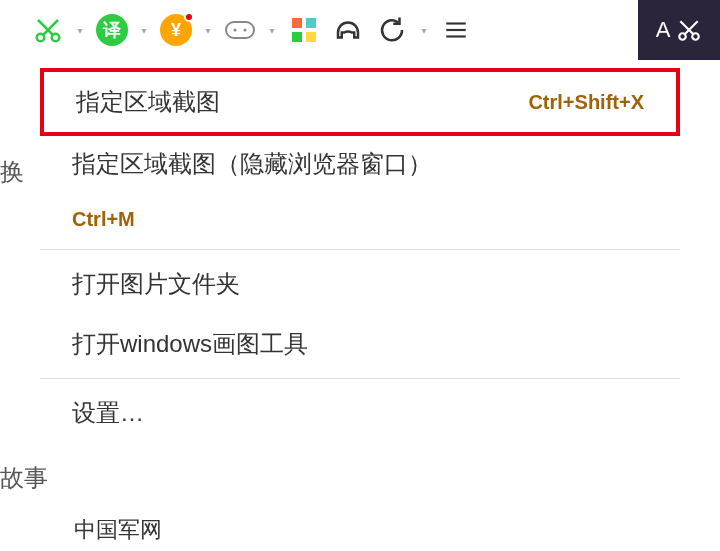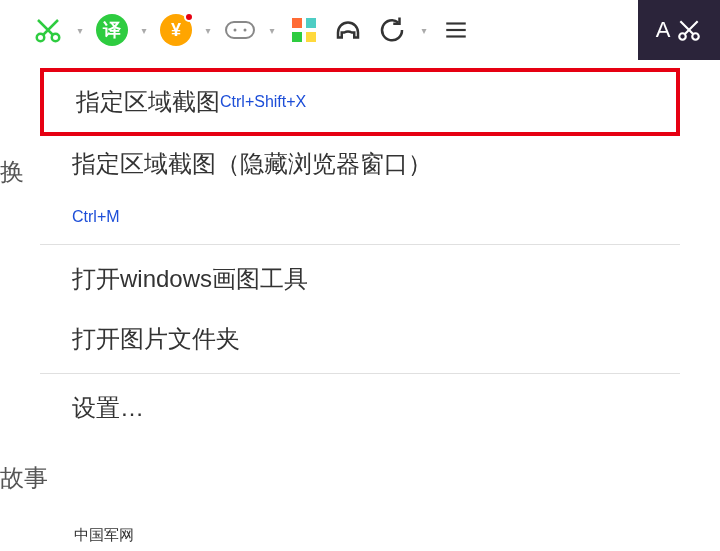--- a/index.html
+++ b/index.html
@@ -47,36 +47,36 @@
       background:#2b243a; display:flex; align-items:center; justify-content:center;
       color:#fff;
     }
     .dropdown {
       position: absolute;
       left: 40px; top: 70px;
       width: 640px;
       background:#fff;
     }
     .menu-item {
-      display:flex; align-items:center; 
+      display:flex; align-items:center; justify-content:space-between;
       padding: 14px 32px;
       font-size: 24px;
       color:#333;
     }
-    .shortcut { color:#1d4ed8; font-size:16px; }
+    .shortcut { color:#a16207; font-size:20px;font-weight:bold; }
     .highlight {
       border: 4px solid #e60012;
       margin: -2px 0;
     }
     .sep { height:1px; background:#e0e0e0; margin:4px 0; }
     .bg-text {
       position:absolute; left:0; color:#555; font-size:24px;
     }
     .bottom-frag {
-      position:absolute; left:74px; bottom:6px; color:#333; font-size:15px;
+      position:absolute; left:74px; bottom:6px; color:#333; font-size:22px;
       display:flex; gap:40px;
     }
   </style>
 </head>
 <body>
 
 <div class="bg-text" style="top:156px;">换</div>
 <div class="bg-text" style="top:455px;margin-top:7px;">故事</div>
 
 <div class="toolbar">
@@ -164,24 +164,24 @@
     <span class="shortcut">Ctrl+Shift+X</span>
   </div>
   <div class="menu-item">
     <span>指定区域截图（隐藏浏览器窗口）</span>
   </div>
   <div class="menu-item">
     <span class="shortcut">Ctrl+M</span>
   </div>
   <div class="sep"></div>
   <div class="menu-item">
-    <span>打开windows画图工具</span>
+    <span>打开图片文件夹</span>
   </div>
   <div class="menu-item">
-    <span>打开图片文件夹</span>
+    <span>打开windows画图工具</span>
   </div>
   <div class="sep"></div>
   <div class="menu-item">
     <span>设置…</span>
   </div>
 </div>
 
 <div class="bottom-frag">
   <span>中国军网</span>
 </div>

